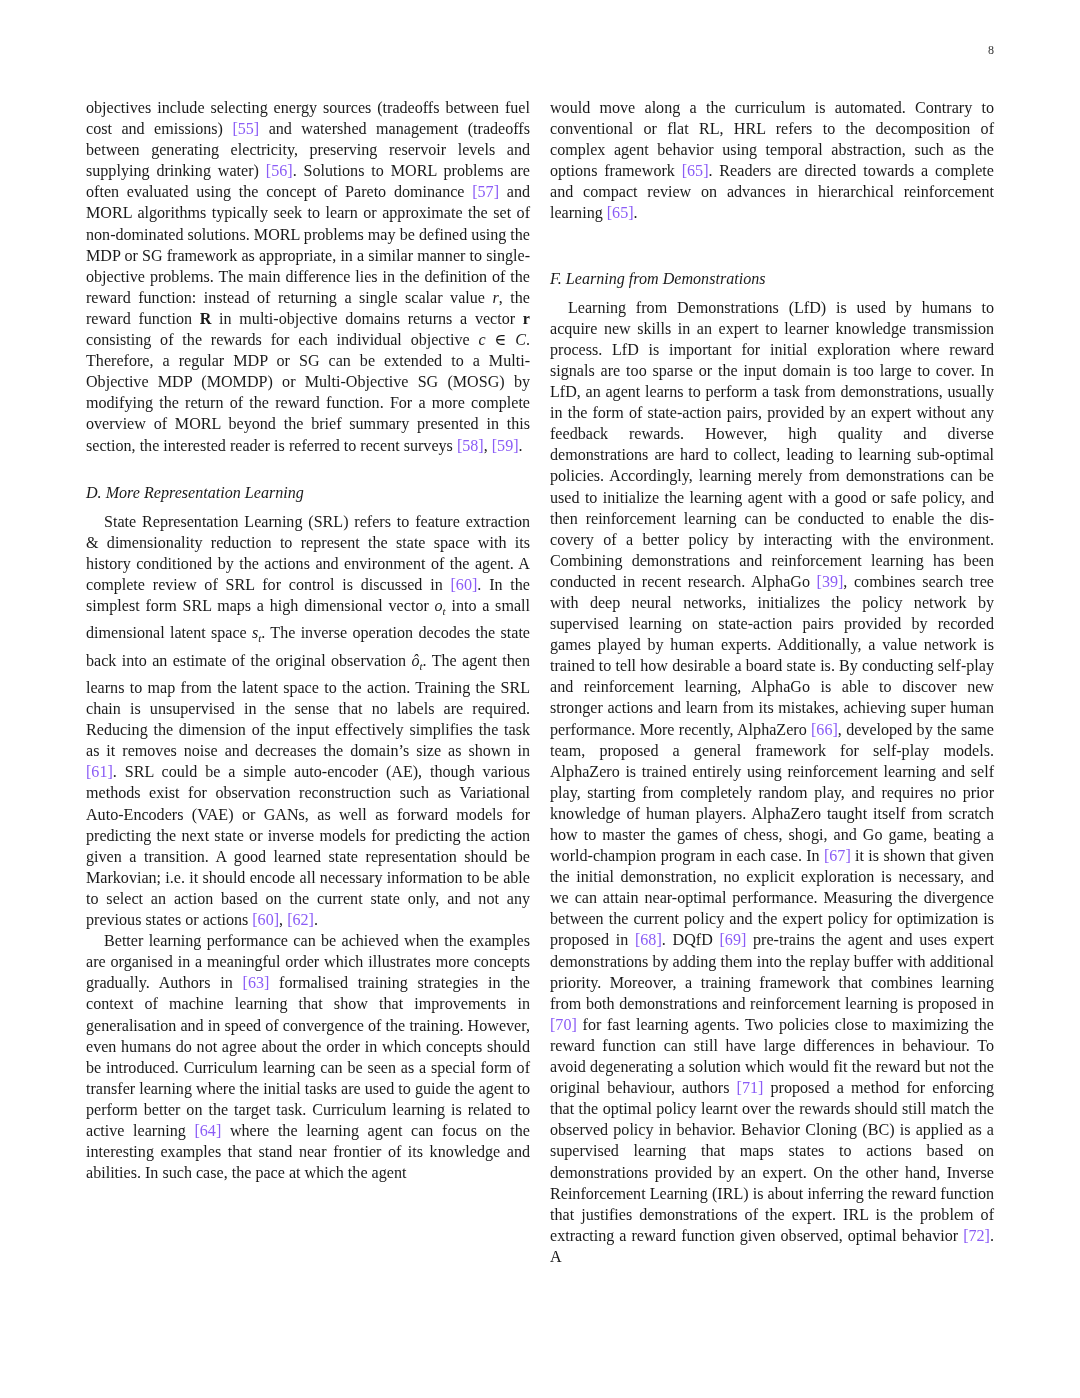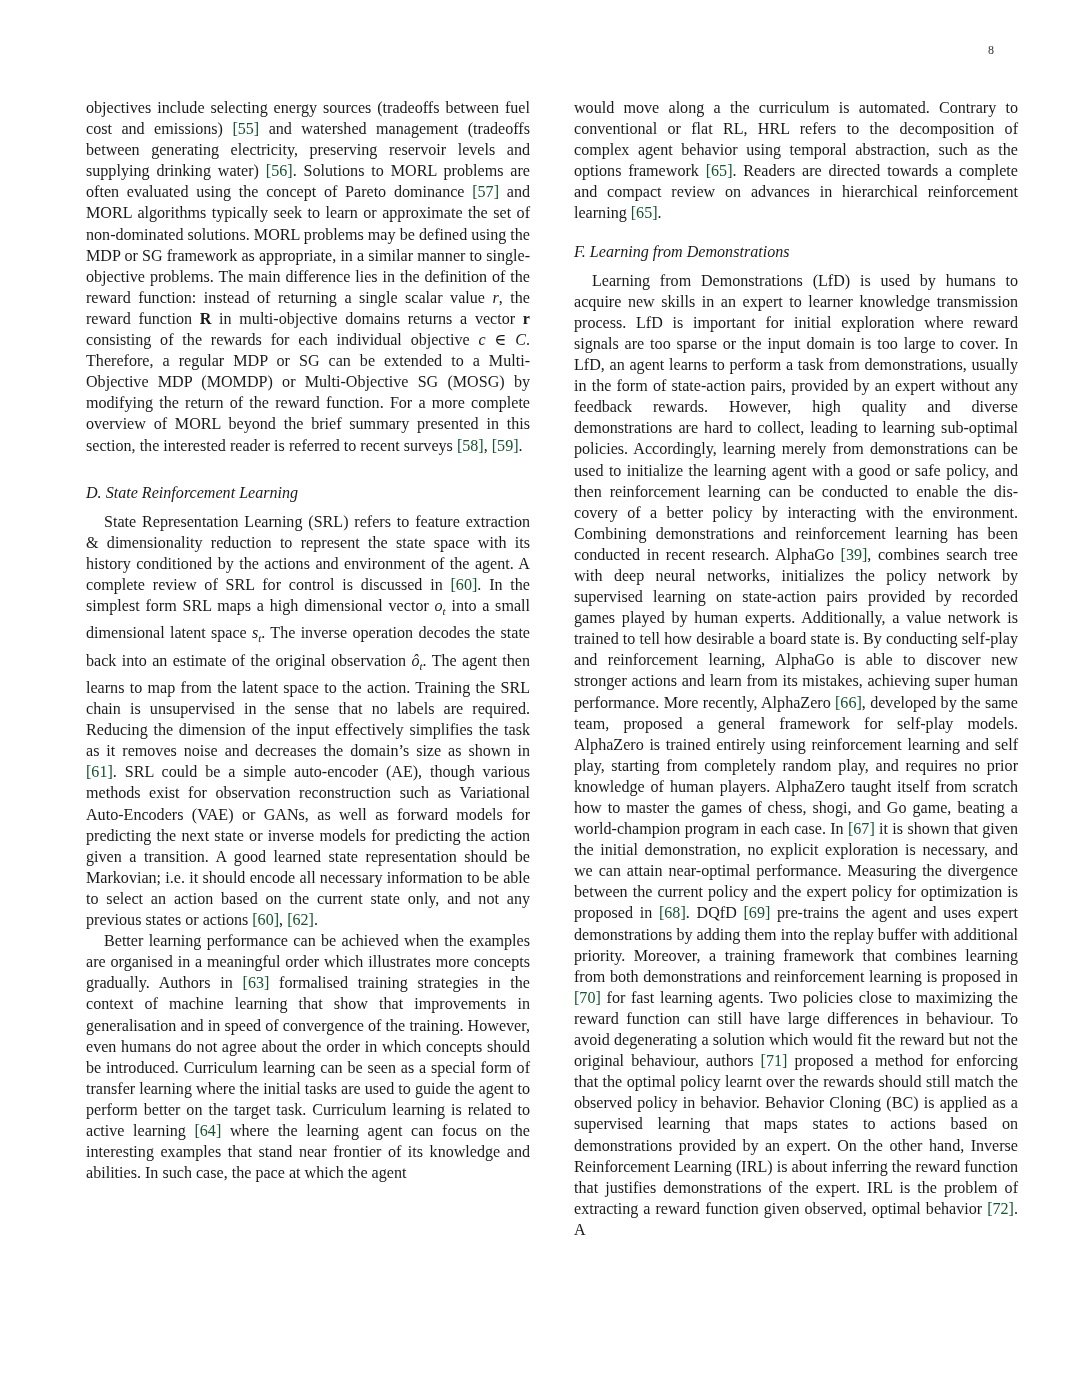--- a/index.html
+++ b/index.html
@@ -11,45 +11,45 @@
   .page-number {
     position: absolute; top: 43px; right: 86px;
     font-size: 12px; color: #333;
   }
   .col {
     position: absolute; top: 97px; width: 444px;
     font-size: 16.1px; line-height: 21.1px;
     text-align: justify; hyphens: manual;
   }
   .col-left { left: 86px; }
-  .col-right { left: 574px; }
+  .col-right { left: 550px; }
   p { margin: 0; }
   p.indent { text-indent: 18px; }
   h3 {
     font-style: italic; font-weight: normal; font-size: 16.1px;
     margin: 0; line-height: 21.1px;
   }
   .sec-gap-top { margin-top: 26px; }
   .sec-gap-bottom { margin-bottom: 8px; }
-  .cite { color: #14532d; }
+  .cite { color: #8b5cf6; }
   .bold { font-weight: bold; }
   .ital { font-style: italic; }
 </style>
 </head>
 <body>
 
 <div class="page-number">8</div>
 
 <div class="col col-left">
   <p><span>objectives include selecting energy sources (tradeoffs between fuel cost and emissions) </span><a class="cite">[55]</a><span> and watershed management (tradeoffs between generating electricity, preserving reservoir levels and supplying drinking water) </span><a class="cite">[56]</a><span>. Solutions to MORL problems are often evaluated using the concept of Pareto dominance </span><a class="cite">[57]</a><span> and MORL algorithms typically seek to learn or approximate the set of non-dominated solutions. MORL problems may be defined using the MDP or SG framework as appropriate, in a similar manner to single-objective problems. The main difference lies in the definition of the reward function: instead of returning a single scalar value </span><span class="ital">r</span><span>, the reward function </span><span class="bold">R</span><span> in multi-objective domains returns a vector </span><span class="bold">r</span><span> consisting of the rewards for each individual objective </span><span class="ital">c ∈ C</span><span>. Therefore, a regular MDP or SG can be extended to a Multi-Objective MDP (MOMDP) or Multi-Objective SG (MOSG) by modifying the return of the reward function. For a more complete overview of MORL beyond the brief summary presented in this section, the interested reader is referred to recent surveys </span><a class="cite">[58]</a><span>, </span><a class="cite">[59]</a><span>.</span></p>
 
-  <h3 class="sec-gap-top sec-gap-bottom">D.  State Reinforcement Learning</h3>
+  <h3 class="sec-gap-top sec-gap-bottom">D.  More Representation Learning</h3>
   <p class="indent"><span>State Representation Learning (SRL) refers to feature ex­traction &amp; dimensionality reduction to represent the state space with its history conditioned by the actions and environment of the agent. A complete review of SRL for control is discussed in </span><a class="cite">[60]</a><span>. In the simplest form SRL maps a high dimensional vector </span><span class="ital">o</span><sub class="ital" style="font-size: 11px;">t</sub><span> into a small dimensional latent space </span><span class="ital">s</span><sub class="ital" style="font-size: 11px;">t</sub><span>. The inverse operation decodes the state back into an estimate of the original observation </span><span class="ital">ô</span><sub class="ital" style="font-size: 11px;">t</sub><span>. The agent then learns to map from the latent space to the action. Training the SRL chain is unsupervised in the sense that no labels are required. Reducing the dimension of the input effectively simplifies the task as it removes noise and decreases the domain’s size as shown in </span><a class="cite">[61]</a><span>. SRL could be a simple auto-encoder (AE), though various methods exist for observation reconstruction such as Variational Auto-Encoders (VAE) or GANs, as well as forward models for predicting the next state or inverse models for predicting the action given a transition. A good learned state representation should be Markovian; i.e. it should encode all necessary information to be able to select an action based on the current state only, and not any previous states or actions </span><a class="cite">[60]</a><span>, </span><a class="cite">[62]</a><span>.</span></p>
 
   <p class="indent"><span>Better learning performance can be achieved when the examples are organised in a meaningful order which illustrates more concepts gradually. Authors in </span><a class="cite">[63]</a><span> formalised training strategies in the context of machine learning that show that improvements in generalisation and in speed of convergence of the training. However, even humans do not agree about the order in which concepts should be introduced. Curriculum learning can be seen as a special form of transfer learning where the initial tasks are used to guide the agent to perform better on the target task. Curriculum learning is related to active learning </span><a class="cite">[64]</a><span> where the learning agent can focus on the interesting examples that stand near frontier of its knowledge and abilities. In such case, the pace at which the agent</span></p>
 </div>
 
 <div class="col col-right">
   <p><span>would move along a the curriculum is automated. Contrary to conventional or flat RL, HRL refers to the decomposition of complex agent behavior using temporal abstraction, such as the options framework </span><a class="cite">[65]</a><span>. Readers are directed towards a complete and compact review on advances in hierarchical reinforcement learning </span><a class="cite">[65]</a><span>.</span></p>
 
-  <h3 class="sec-gap-top sec-gap-bottom" style="margin-top:17px;">F.  Learning from Demonstrations</h3>
+  <h3 class="sec-gap-top sec-gap-bottom" style="margin-top:44px;">F.  Learning from Demonstrations</h3>
   <p class="indent"><span>Learning from Demonstrations (LfD) is used by humans to acquire new skills in an expert to learner knowledge transmission process. LfD is important for initial exploration where reward signals are too sparse or the input domain is too large to cover. In LfD, an agent learns to perform a task from demonstrations, usually in the form of state-action pairs, provided by an expert without any feedback rewards. However, high quality and diverse demonstrations are hard to collect, leading to learning sub-optimal policies. Accordingly, learning merely from demonstrations can be used to initialize the learning agent with a good or safe policy, and then reinforcement learning can be conducted to enable the dis­covery of a better policy by interacting with the environment. Combining demonstrations and reinforcement learning has been conducted in recent research. AlphaGo </span><a class="cite">[39]</a><span>, combines search tree with deep neural networks, initializes the policy network by supervised learning on state-action pairs provided by recorded games played by human experts. Additionally, a value network is trained to tell how desirable a board state is. By conducting self-play and reinforcement learning, AlphaGo is able to discover new stronger actions and learn from its mistakes, achieving super human performance. More recently, AlphaZero </span><a class="cite">[66]</a><span>, developed by the same team, proposed a general framework for self-play models. AlphaZero is trained entirely using reinforcement learning and self play, starting from completely random play, and requires no prior knowledge of human players. AlphaZero taught itself from scratch how to master the games of chess, shogi, and Go game, beating a world-champion program in each case. In </span><a class="cite">[67]</a><span> it is shown that given the initial demonstration, no explicit exploration is necessary, and we can attain near-optimal performance. Measuring the divergence between the current policy and the expert policy for optimization is proposed in </span><a class="cite">[68]</a><span>. DQfD </span><a class="cite">[69]</a><span> pre-trains the agent and uses expert demonstrations by adding them into the replay buffer with additional priority. Moreover, a training framework that combines learning from both demon­strations and reinforcement learning is proposed in </span><a class="cite">[70]</a><span> for fast learning agents. Two policies close to maximizing the reward function can still have large differences in behaviour. To avoid degenerating a solution which would fit the reward but not the original behaviour, authors </span><a class="cite">[71]</a><span> proposed a method for enforcing that the optimal policy learnt over the rewards should still match the observed policy in behavior. Behavior Cloning (BC) is applied as a supervised learning that maps states to actions based on demonstrations provided by an expert. On the other hand, Inverse Reinforcement Learning (IRL) is about inferring the reward function that justifies demonstrations of the expert. IRL is the problem of extracting a reward function given observed, optimal behavior </span><a class="cite">[72]</a><span>. A</span></p>
 </div>
 
 </body></html>

